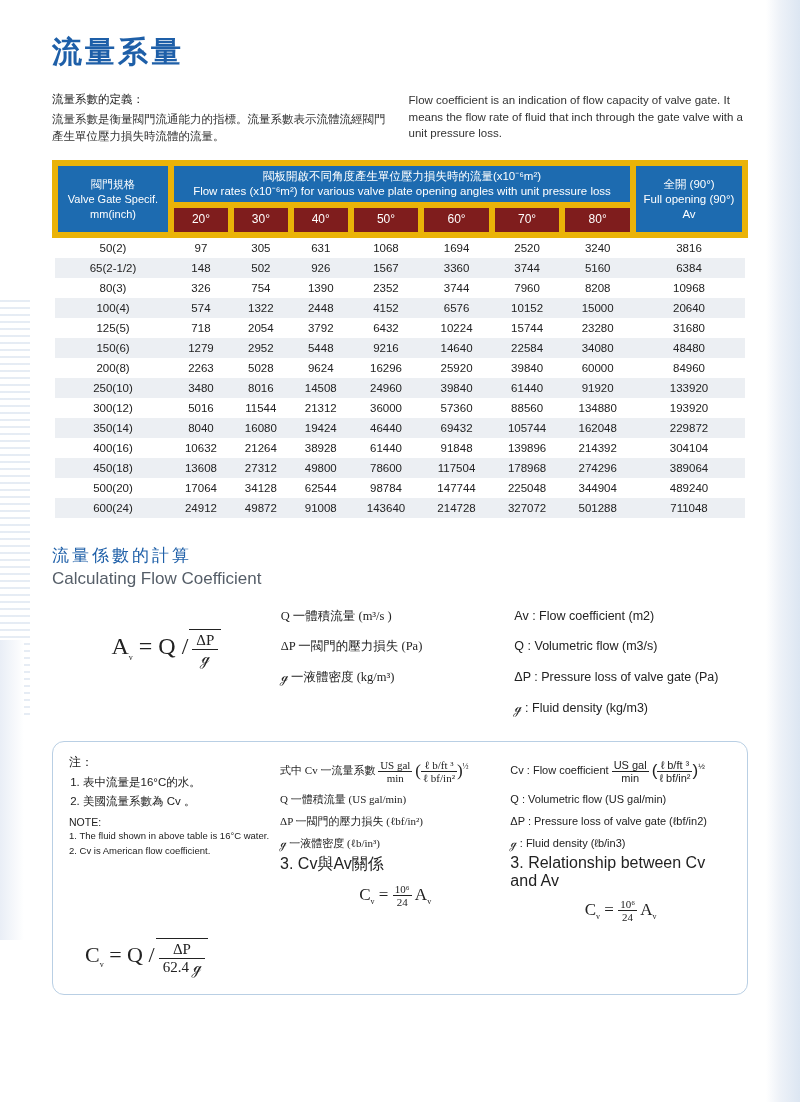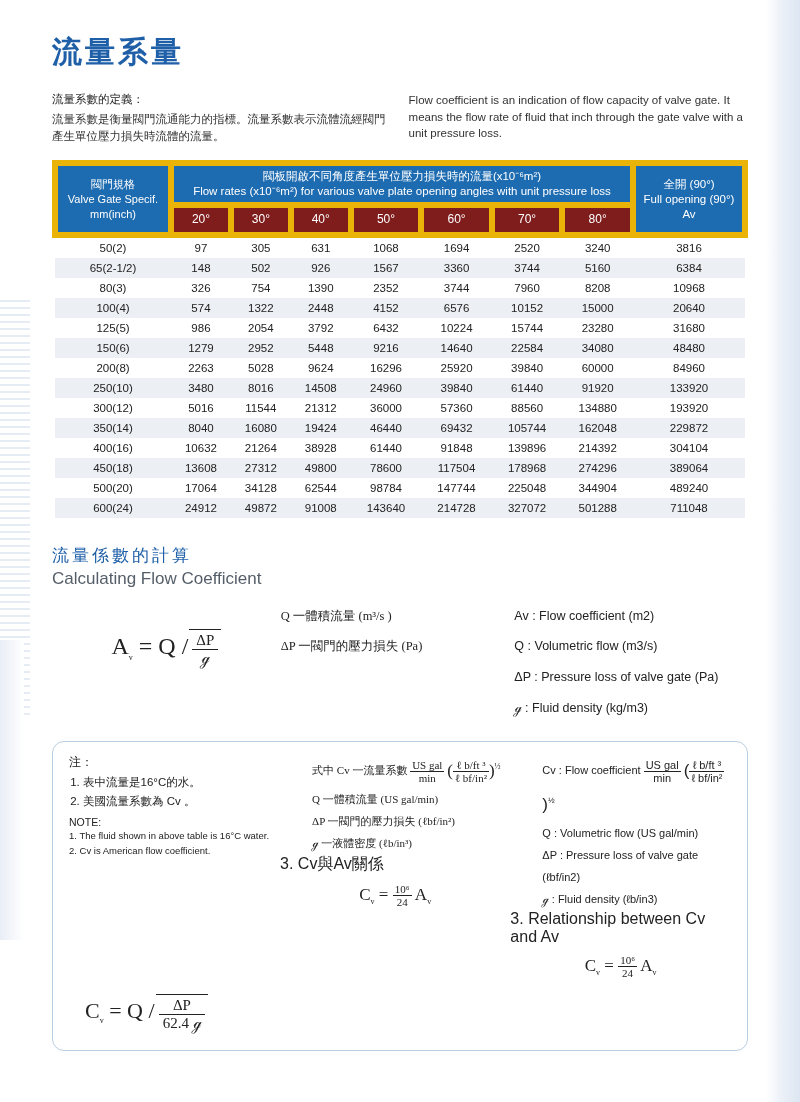--- a/index.html
+++ b/index.html
@@ -200,21 +200,20 @@
   .note-left .nt-head { font-size: 12px; margin: 0 0 2px 0; }
   .note-left ol {
     margin: 0; padding-left: 14px; font-size: 11.5px; line-height: 1.6;
   }
   .note-left .en-head { font-size: 10.5px; margin: 6px 0 1px 0; }
   .note-left .en-list { font-size: 9.5px; line-height: 1.55; margin: 0; }
   .note-mid .line, .note-right .line {
     font-size: 11px;
     font-family: "Liberation Serif", serif;
     line-height: 2.0;
-    margin-left: 32px;
   }
   .note-right .line { font-family: "Liberation Sans", sans-serif; }
   .cv-formula {
     font-family: "Liberation Serif", serif;
     font-size: 22px;
     margin-top: 14px;
     padding-left: 16px;
   }
   .rel-head { font-size: 16px; margin-top: 0; }
   .rel-formula {
@@ -323,21 +322,21 @@
           <td>1322</td>
           <td>2448</td>
           <td>4152</td>
           <td>6576</td>
           <td>10152</td>
           <td>15000</td>
           <td class="col-av">20640</td>
         </tr>
         <tr>
           <td class="col-spec">125(5)</td>
-          <td>986</td>
+          <td>718</td>
           <td>2054</td>
           <td>3792</td>
           <td>6432</td>
           <td>10224</td>
           <td>15744</td>
           <td>23280</td>
           <td class="col-av">31680</td>
         </tr>
         <tr>
           <td class="col-spec">150(6)</td>
@@ -450,20 +449,21 @@
       <span>=</span>
       <span>Q</span>
       <span>/</span><span class="radic"><span class="frac">
         <span class="num">ΔP</span>
         <span class="den">ℊ</span>
       </span></span>
     </div>
     <div class="defs-cn">
       <div>Q 一體積流量 (m³/s )</div>
       <div>ΔP 一閥門的壓力損失 (Pa)</div>
+      <div>ℊ 一液體密度 (kg/m³)</div>
     </div>
     <div class="defs-en">
       <div>Av : Flow coefficient (m2)</div>
       <div>Q : Volumetric flow (m3/s)</div>
       <div>ΔP : Pressure loss of valve gate (Pa)</div>
       <div>ℊ : Fluid density (kg/m3)</div>
     </div>
   </div>
 
   <div class="note-box">

